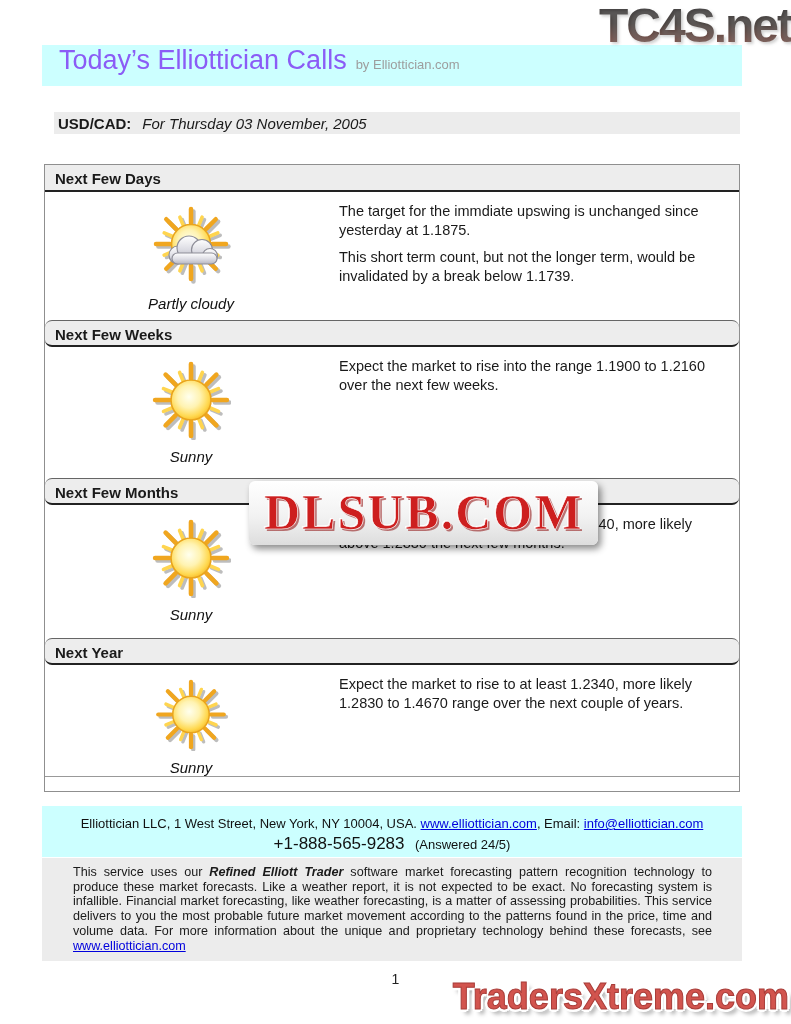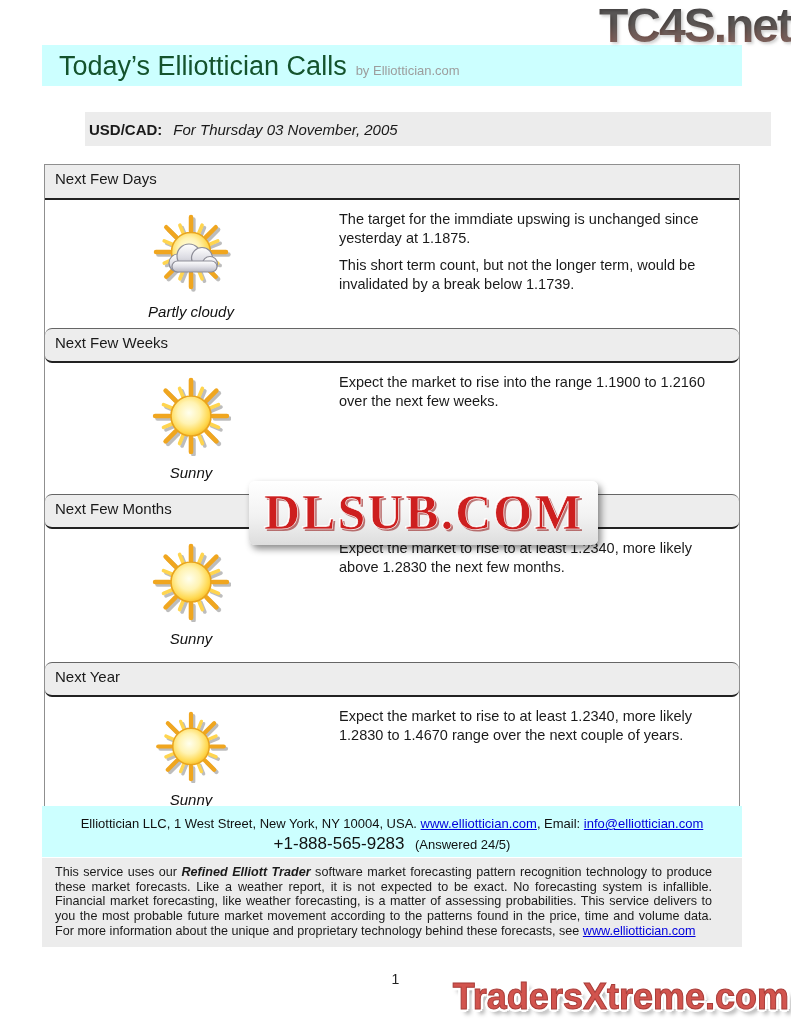--- a/index.html
+++ b/index.html
@@ -9,34 +9,34 @@
   
   .wm-tc4s{position:absolute;top:2px;right:0px;z-index:5;
     font-size:48px;font-weight:bold;letter-spacing:-2px;line-height:1;
     background:linear-gradient(180deg,#454547 0%,#4b4441 45%,#77524b 78%,#97665b 100%);
     -webkit-background-clip:text;background-clip:text;color:transparent;
     text-shadow:2px 2px 3px rgba(120,120,120,0.35);}
 
   
   .titlebar{position:absolute;left:42px;top:45px;width:700px;height:41px;
     background:#ccffff;display:flex;align-items:baseline;padding-left:17px;box-sizing:border-box;}
-  .titlebar .title{font-size:27px;color:#14532d;padding-top:6px;}
+  .titlebar .title{font-size:27px;color:#8b5cf6;padding-top:0;}
   .titlebar .byline{font-size:13px;color:#9d9d9d;margin-left:9px;}
 
   
-  .pairbar{position:absolute;left:54px;top:112px;width:686px;height:34px;background:#ececec;
-    display:flex;align-items:center;padding-left:4px;box-sizing:border-box;font-size:15px;margin-left:31px;}
+  .pairbar{position:absolute;left:54px;top:112px;width:686px;height:22px;background:#ececec;
+    display:flex;align-items:center;padding-left:4px;box-sizing:border-box;font-size:15px;}
   .pairbar .pair{font-weight:bold;}
   .pairbar .date{font-style:italic;margin-left:11px;}
 
   
   .forecast-table{position:absolute;left:44px;top:164px;width:696px;box-sizing:border-box;
     border:1px solid #8f8f8f;background:#fff;}
   .sec-header{background:#ededed;border-bottom:2px solid #222;box-sizing:border-box;
-    height:35px;font-size:15px;font-weight:normal;padding:5px 0 0 10px;}
+    height:27px;font-size:15px;font-weight:bold;padding:5px 0 0 10px;}
   .sec-header.bordered{border-top:1px solid #666;border-radius:7px;}
   .sec-body{display:flex;box-sizing:border-box;background:#fff;}
   .sec-body .icon-cell{width:292px;display:flex;flex-direction:column;align-items:center;
     padding-top:13px;box-sizing:border-box;}
   .cond{font-style:italic;font-size:15px;margin-top:8px;color:#111;}
   .sec-body .text-cell{flex:1;padding:10px 14px 16px 2px;font-size:14.5px;line-height:19px;}
   .text-cell p{margin:0 0 8px 0;}
   .sec-spacer{height:14px;border-top:1px solid #999;background:#fff;}
 
   
@@ -56,21 +56,21 @@
   .contact{position:absolute;left:42px;top:806px;width:700px;height:51px;background:#ccffff;
     text-align:center;box-sizing:border-box;padding-top:10px;}
   .contact .addr{font-size:13px;color:#111;}
   .contact a{color:#0000dd;text-decoration:underline;cursor:pointer;}
   .contact .phone-line{margin-top:3px;}
   .contact .phone{font-size:17px;color:#111;}
   .contact .phone-note{font-size:13px;margin-left:6px;color:#111;}
 
   
   .disclaimer{position:absolute;left:42px;top:858px;width:700px;box-sizing:border-box;
-    background:#ececec;padding:7px 30px 8px 13px;font-size:12.6px;line-height:14.7px;
+    background:#ececec;padding:7px 30px 8px 31px;font-size:12.6px;line-height:14.7px;
     text-align:justify;color:#1a1a1a;}
   .disclaimer a{color:#0000dd;text-decoration:underline;cursor:pointer;}
   .disclaimer .prod{font-weight:bold;font-style:italic;}
 
   
   .page-number{position:absolute;left:0;top:971px;width:791px;text-align:center;font-size:14px;color:#222;}
 
   
   .wm-tx{position:absolute;right:2px;top:977px;z-index:6;
     font-size:36px;font-weight:bold;letter-spacing:0px;line-height:1.1;

